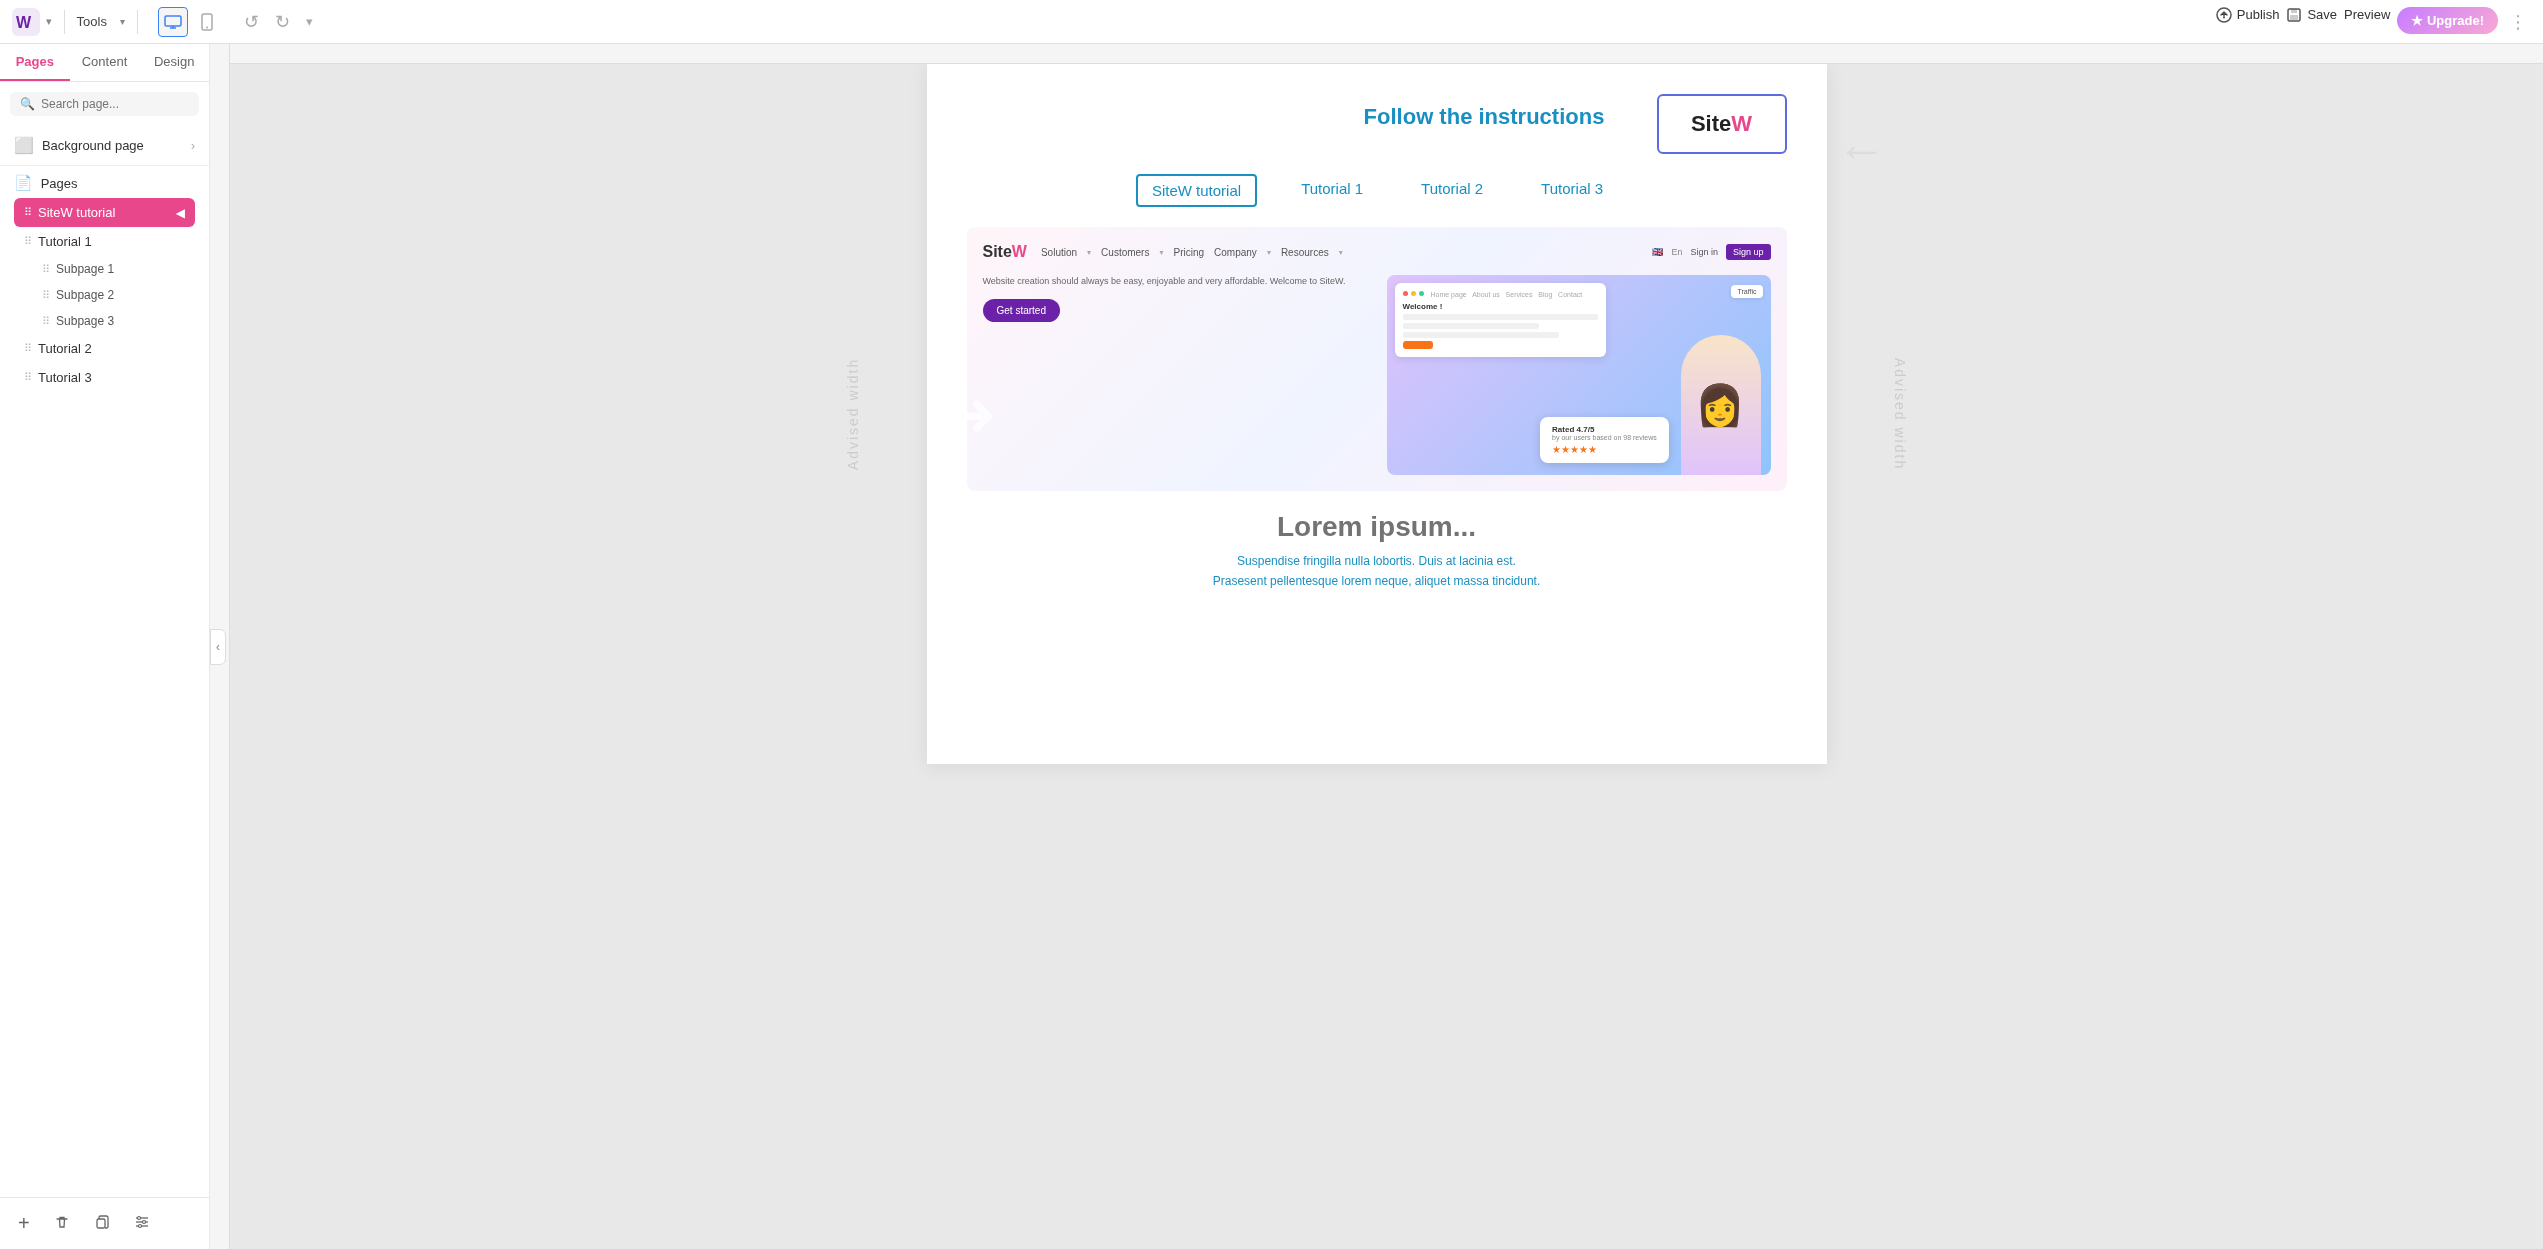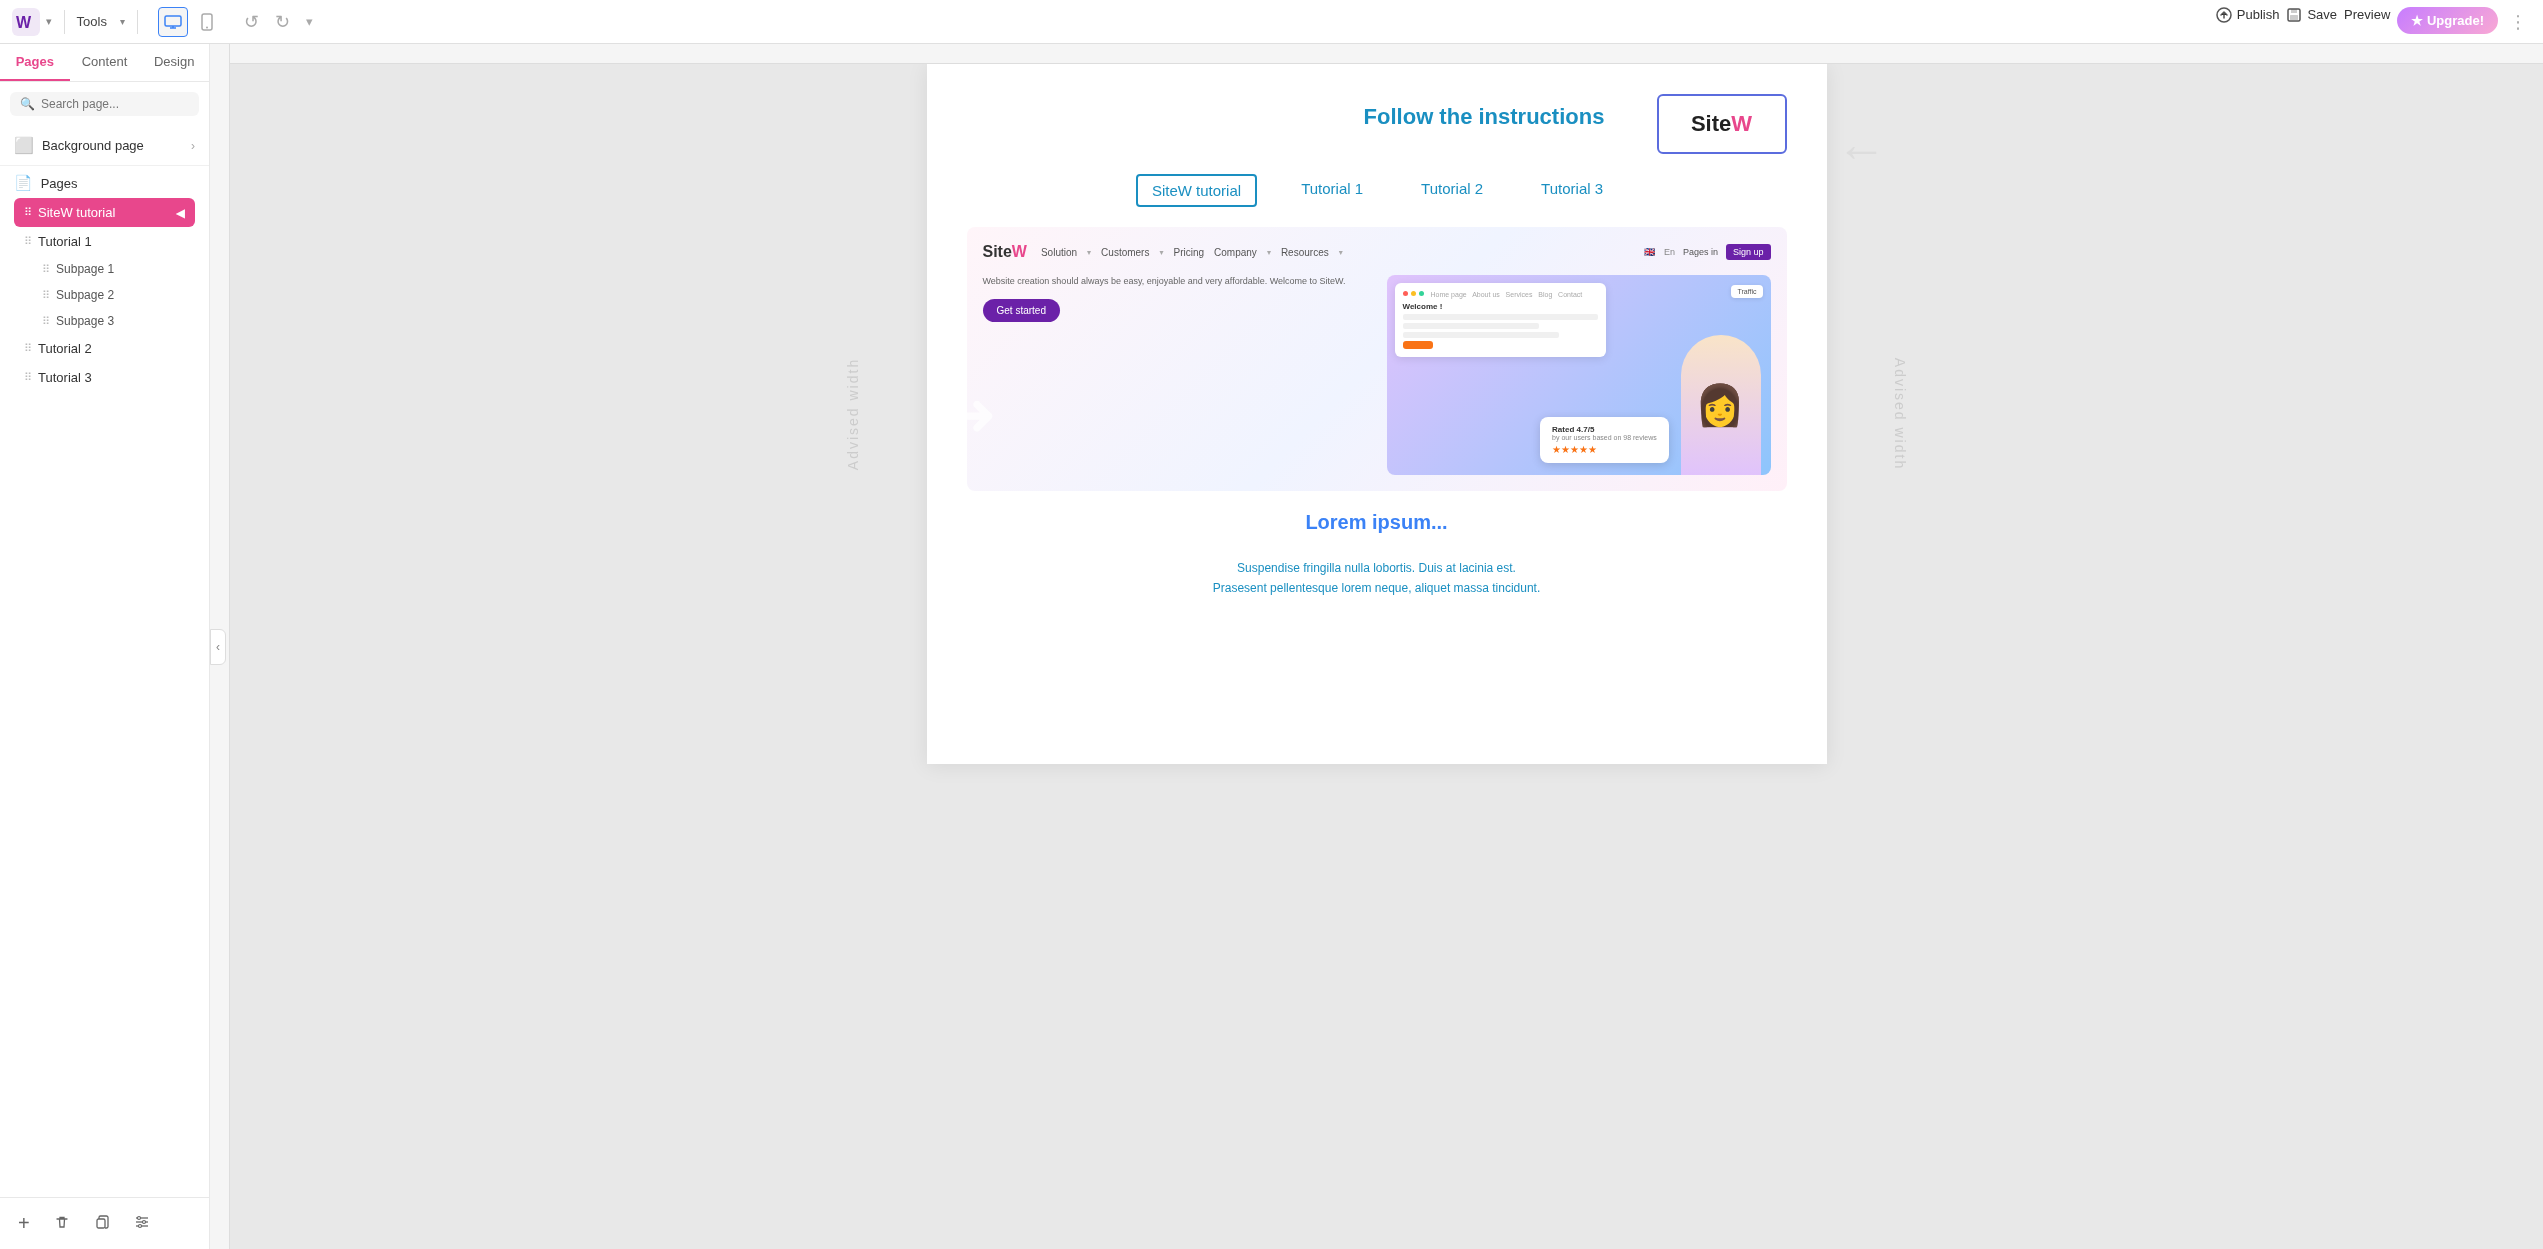--- a/index.html
+++ b/index.html
@@ -114,21 +114,21 @@
     .browser-btn-sm { background: #f97316; border-radius: 3px; height: 8px; width: 30px; }
     .person-silhouette { position: absolute; right: 10px; bottom: 0; width: 80px; height: 140px; background: linear-gradient(180deg, #f9e4c8, #e0c3fc); border-radius: 40px 40px 0 0; display: flex; align-items: center; justify-content: center; font-size: 40px; }
     .rating-card { position: absolute; bottom: 12px; left: 40%; background: #fff; border-radius: 8px; padding: 8px 12px; box-shadow: 0 2px 10px rgba(0,0,0,0.15); min-width: 100px; }
     .rating-title { font-size: 8px; font-weight: 700; color: #333; }
     .rating-sub { font-size: 7px; color: #888; margin-bottom: 3px; }
     .rating-stars { color: #f97316; font-size: 10px; }
     .traffic-badge { position: absolute; top: 10px; right: 8px; background: #fff; border-radius: 4px; padding: 3px 6px; font-size: 7px; color: #555; box-shadow: 0 1px 4px rgba(0,0,0,0.1); }
 
     
     .lorem-section { text-align: center; margin-bottom: 20px; }
-    .lorem-title { font-size: 20px; font-weight: 700; color: #3b82f6; margin-bottom: 24px; }
+    .lorem-title { font-size: 28px; font-weight: 700; color: #737373; margin-bottom: 8px; }
     .lorem-body { font-size: 12px; color: #1a8fc1; line-height: 1.7; }
 
     
     .cta-section { display: flex; justify-content: center; margin-bottom: 20px; }
     .cta-btn { background: #1a7c9e; color: #fff; border: none; border-radius: 24px; padding: 12px 36px; font-size: 16px; cursor: pointer; font-weight: 500; }
 
     
     .purple-arrow-annotation { position: absolute; top: 148px; left: 60px; display: flex; align-items: center; }
     .p-line { height: 2px; background: #6b21a8; width: 200px; }
     .p-arrowhead { width: 0; height: 0; border-top: 7px solid transparent; border-bottom: 7px solid transparent; border-left: 12px solid #6b21a8; }
@@ -330,21 +330,21 @@
                   <span style="font-size:8px;color:#aaa;">▾</span>
                   <span class="sitew-nav-link">Pricing</span>
                   <span class="sitew-nav-link">Company</span>
                   <span style="font-size:8px;color:#aaa;">▾</span>
                   <span class="sitew-nav-link">Resources</span>
                   <span style="font-size:8px;color:#aaa;">▾</span>
                 </div>
                 <div class="sitew-nav-right">
                   <span class="lang-flag">🇬🇧</span>
                   <span class="lang-flag">En</span>
-                  <span class="signin-link">Pages in</span>
+                  <span class="signin-link">Sign in</span>
                   <button class="signup-btn-small">Sign up</button>
                 </div>
               </div>
 
               <div class="hero-section">
                 <div class="hero-text">
                   <div class="hero-desc">Website creation should always be easy, enjoyable and very affordable. Welcome to SiteW.</div>
                   <button class="hero-cta">Get started</button>
                 </div>
                 <div class="hero-visual">

